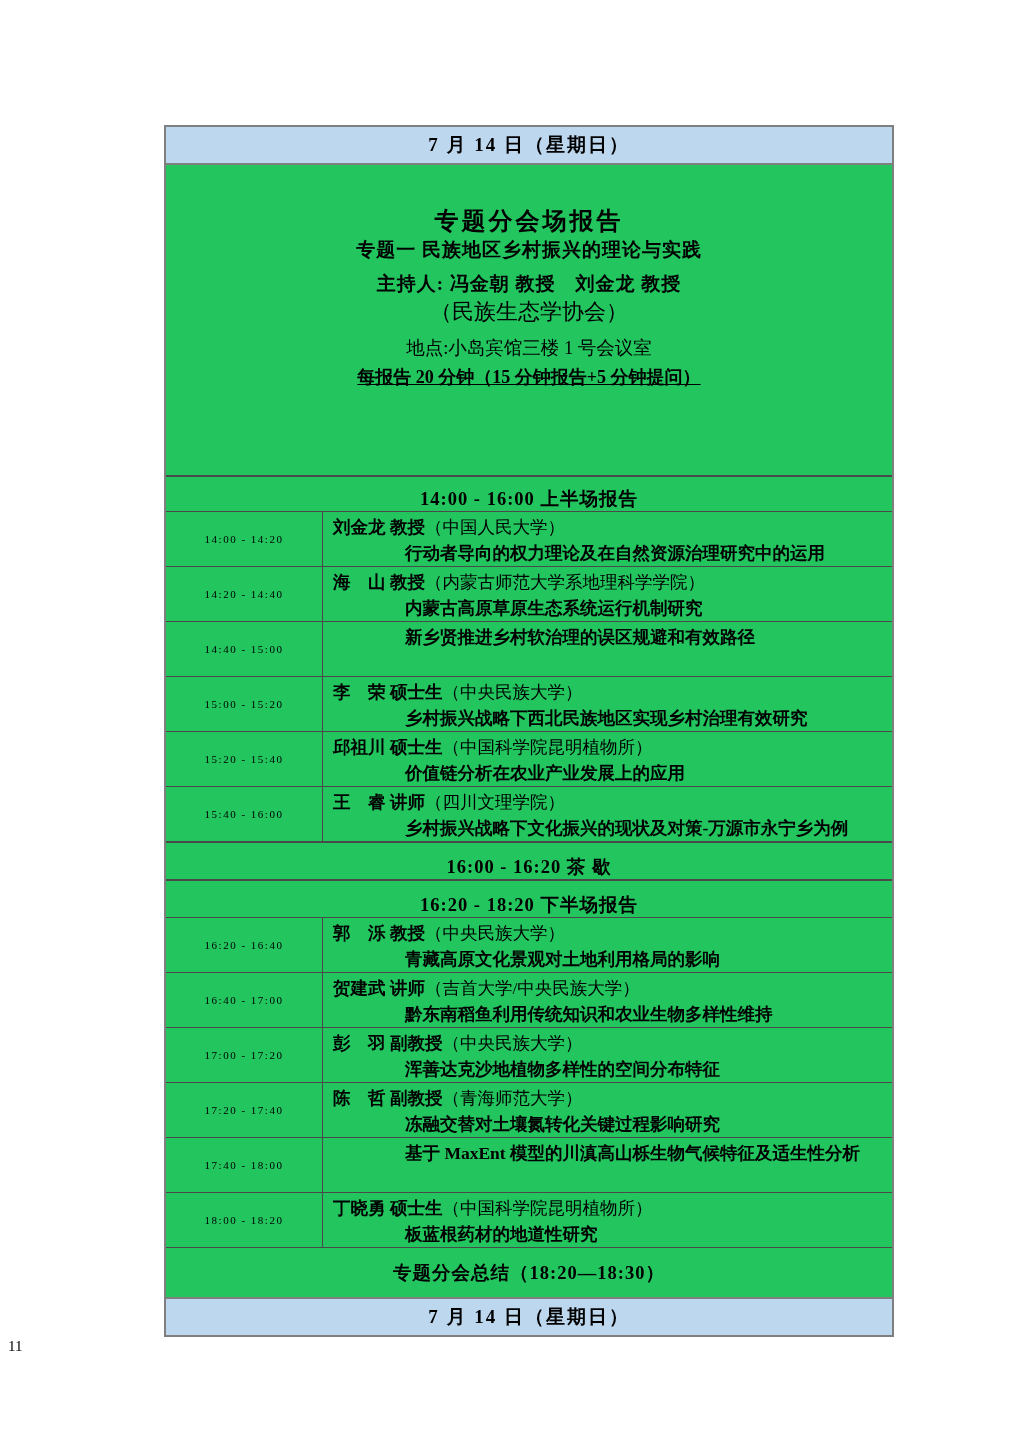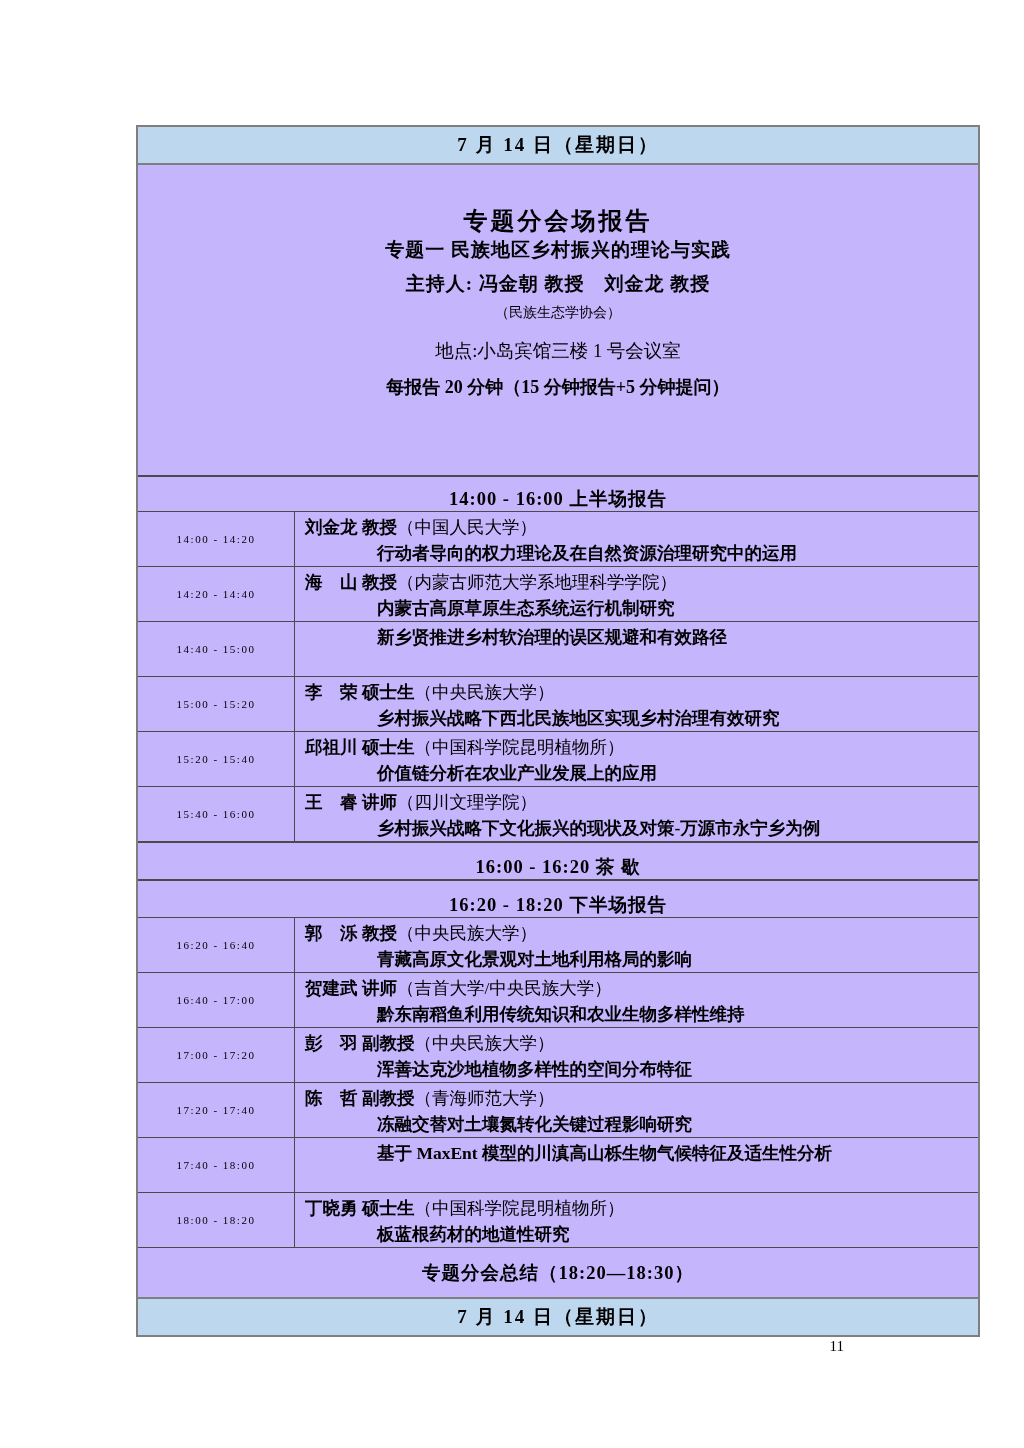--- a/index.html
+++ b/index.html
@@ -6,41 +6,41 @@
   html, body { background: #ffffff; }
   body {
     width: 1024px; height: 1448px;
     font-family: "Liberation Serif", "DejaVu Serif", serif;
     color: #000000;
     position: relative;
   }
   .sheet { position: absolute; left: 0; top: 0; width: 1024px; height: 1448px; background: #ffffff; }
 
   .program-table {
-    position: absolute; left: 136px; top: 125px; width: 844px;
+    position: absolute; left: 164px; top: 125px; width: 730px;
     border: 2px solid #7f7f7f;
-    background: #c4b5fd;
+    background: #22c55e;
   }
 
   .banner {
     background: #bdd7ee;
     height: 38px;
     display: flex; align-items: center; justify-content: center;
     font-weight: bold; font-size: 19px; letter-spacing: 2px;
   }
   .banner-top { border-bottom: 2px solid #7f7f7f; }
   .banner-bottom { border-top: 2px solid #7f7f7f; }
 
   .intro-cell { height: 270px; text-align: center; }
   .intro-title { margin-top: 40px; font-size: 24px; font-weight: bold; letter-spacing: 3px; }
   .intro-session { font-size: 19px; font-weight: bold; letter-spacing: 1px; }
   .intro-hosts { margin-top: 8px; font-size: 19px; font-weight: bold; letter-spacing: 1px; }
-  .intro-society { margin-top: 7px; font-size: 14px; }
-  .intro-location { margin-top: 16px; font-size: 18.5px; }
-  .intro-duration { margin-top: 12px; font-size: 18px; font-weight: bold; }
+  .intro-society { font-size: 22px; }
+  .intro-location { margin-top: 8px; font-size: 18.5px; }
+  .intro-duration { margin-top: 5px; font-size: 18px; font-weight: bold; text-decoration: underline; }
 
   .section-row {
     border-top: 2px solid #4a4a4a;
     display: flex; align-items: flex-end; justify-content: center;
     font-weight: bold; font-size: 18.5px; letter-spacing: 1px;
   }
   .sec-h { height: 36px; }
   .sec-s { height: 38px; }
 
   .speaker-row { display: flex; border-top: 1px solid #4a4a4a; height: 55px; }
@@ -58,22 +58,23 @@
 
   .summary-row {
     border-top: 1px solid #4a4a4a;
     height: 50px;
     display: flex; align-items: center; justify-content: center;
     font-weight: bold; font-size: 18.5px; letter-spacing: 1px;
   }
 
   .page-number {
     position: absolute; left: 0; top: 1338px; width: 844px;
-    text-align: right; font-size: 15px;
+    text-align: left; font-size: 15px;
     font-family: "Liberation Serif", "DejaVu Serif", serif;
+    padding-left: 8px;
   }
 </style>
 </head>
 <body>
 
 <div class="sheet">
 
   <div class="program-table">
 
     <div class="banner banner-top">

